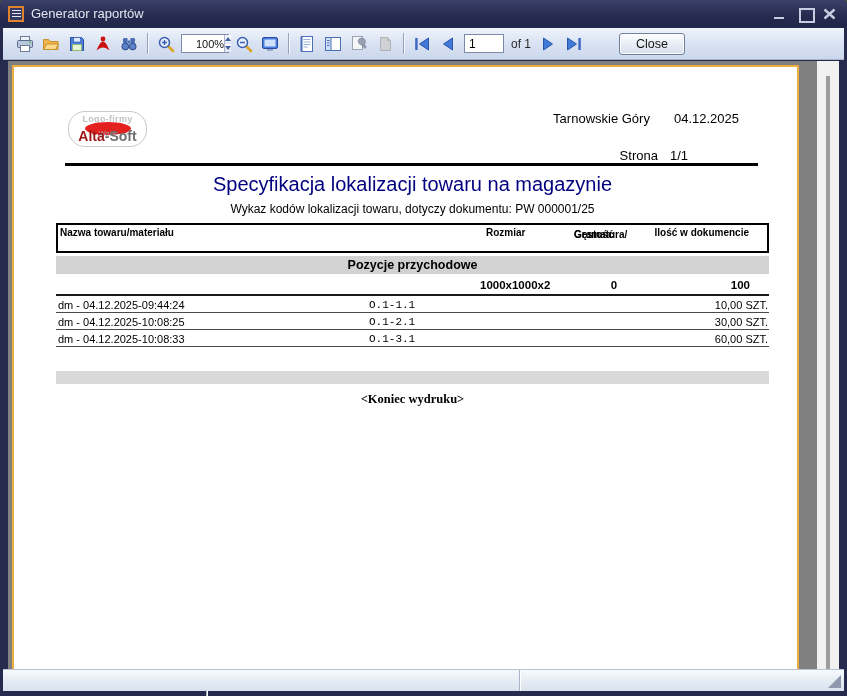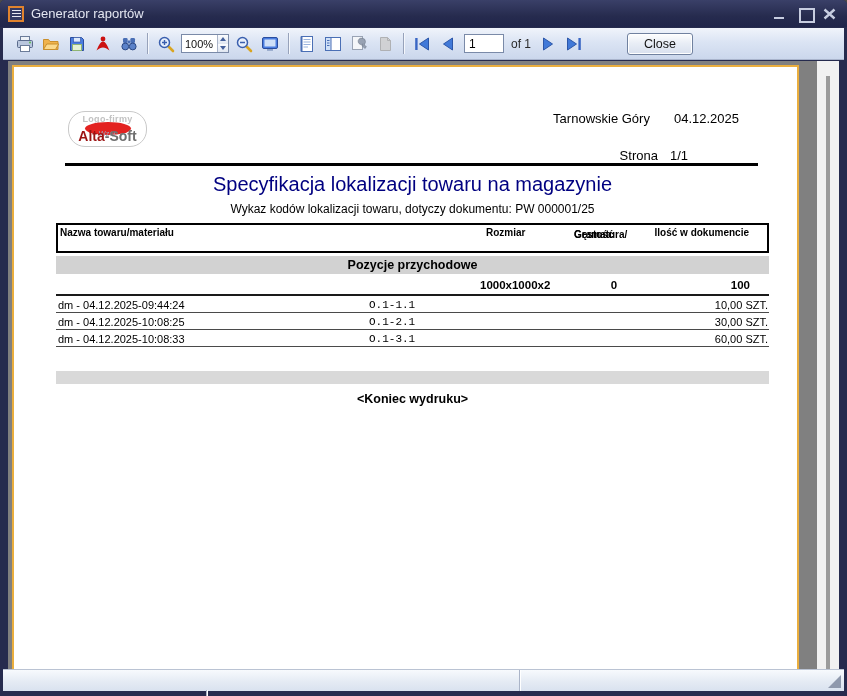--- a/index.html
+++ b/index.html
@@ -28,30 +28,30 @@
   .toolbar { position:absolute; top:28px; left:3px; right:3px; height:32px;
              display:flex; align-items:center; padding-left:9px;
              background:linear-gradient(#f0f4fb,#dbe4f4 45%,#cbd7ec);
              border-bottom:1px solid #a9b4cc; }
   .tbtn { width:26px; height:26px; display:flex; align-items:center; justify-content:center;
           background:transparent; border:0; padding:0; }
   .tbtn.disabled { opacity:.85; }
   .tsep { width:1px; height:21px; background:#97a2ba; box-shadow:1px 0 0 #f4f7fc; margin:0 5px; }
   .zoom-combo { display:flex; width:48px; height:19px; border:1px solid #7a8aa8; background:#fff;
                 align-items:center; margin:0 2px; }
-  .zoom-combo .zval { flex:1; font-size:11px; padding-left:3px; color:#111; }
+  .zoom-combo .zval { flex:1; font-size:11px; padding-left:14px; color:#111; }
   .spinners { width:11px; height:17px; display:flex; flex-direction:column; border-left:1px solid #aab4c8; }
   .spin { flex:1; display:flex; align-items:center; justify-content:center;
           background:linear-gradient(#fbfcfe,#dfe6f1); border:0; padding:0; }
   .tri-up { width:0; height:0; border-left:3px solid transparent; border-right:3px solid transparent; border-bottom:4px solid #44609c; }
   .tri-dn { width:0; height:0; border-left:3px solid transparent; border-right:3px solid transparent; border-top:4px solid #44609c; }
   .page-input { width:40px; height:19px; border:1px solid #7a8aa8; font-size:12px; padding:0 4px;
                 font-family:"Liberation Sans", sans-serif; margin:0 3px; }
   .of-label { font-size:12px; color:#2a2a2a; margin:0 4px; }
-  .close-btn { margin-left:40px; width:66px; height:22px; border:1px solid #70819f; border-radius:3px;
+  .close-btn { margin-left:32px; width:66px; height:22px; border:1px solid #70819f; border-radius:3px;
                background:linear-gradient(#fefefe,#e9eef6 45%,#d8e0ee); box-shadow:inset 0 0 0 1px #fff;
                font-size:12.5px; color:#141414; font-family:"Liberation Sans", sans-serif; }
 
   
   .preview { position:absolute; top:61px; left:8px; right:8px; bottom:27px;
              background:#808080; overflow:hidden; }
   .page-frame { position:absolute; left:4px; top:4px; width:787px; height:640px;
                 border:2px solid #eaae3e; background:#ffffff; }
   .vscroll { position:absolute; right:0; top:0; bottom:0; width:22px; background:#f1f1f1; }
   .vthumb { position:absolute; left:9px; width:4px; top:15px; bottom:0; background:#9b9b9b; }
@@ -90,21 +90,21 @@
                   font-weight:bold; font-size:12.5px; line-height:18px; }
   .product-row { position:relative; height:22px; border-bottom:2px solid #1a1a1a;
                  font-weight:bold; font-size:11.5px; }
   .product-row span { position:absolute; top:5px; }
   .p-name { left:2px; } .p-size { left:424px; } .p-gram { left:540px; width:36px; text-align:center; }
   .p-qty { right:19px; }
   .detail-row { position:relative; height:17px; border-bottom:1px solid #4a4a4a; font-size:11px; }
   .detail-row span { position:absolute; top:3px; }
   .d-label { left:2px; } .d-loc { left:313px;font-family:Liberation Mono, monospace; } .d-qty { right:1px; }
   .empty-band { margin-top:24px; height:13px; background:#d9d9d9; }
-  .table-footer { margin-top:8px; text-align:center; font-weight:bold; font-size:12.5px; }
+  .table-footer { margin-top:8px; text-align:center; font-weight:bold; font-size:12.5px;font-family:Liberation Serif, serif; }
 
   
   .statusbar { position:absolute; left:3px; right:3px; bottom:5px; height:22px; display:flex;
                background:linear-gradient(#f7fafd,#e5ebf4 55%,#d9e2ef);
                border-top:1px solid #bac3d3; font-size:13px; color:#1c1c1c; }
   .sb-sec { height:100%; display:flex; align-items:center; }
   .sb-1 { width:204px; padding-left:6px; border-right:1px solid #aab4c8; box-shadow:1px 0 0 #fff;margin-top:20px; }
   .sb-2 { width:313px; border-right:1px solid #aab4c8; box-shadow:1px 0 0 #fff; }
   .sb-3 { flex:1; position:relative; }
   .grip { position:absolute; right:3px; bottom:3px; width:0; height:0;

